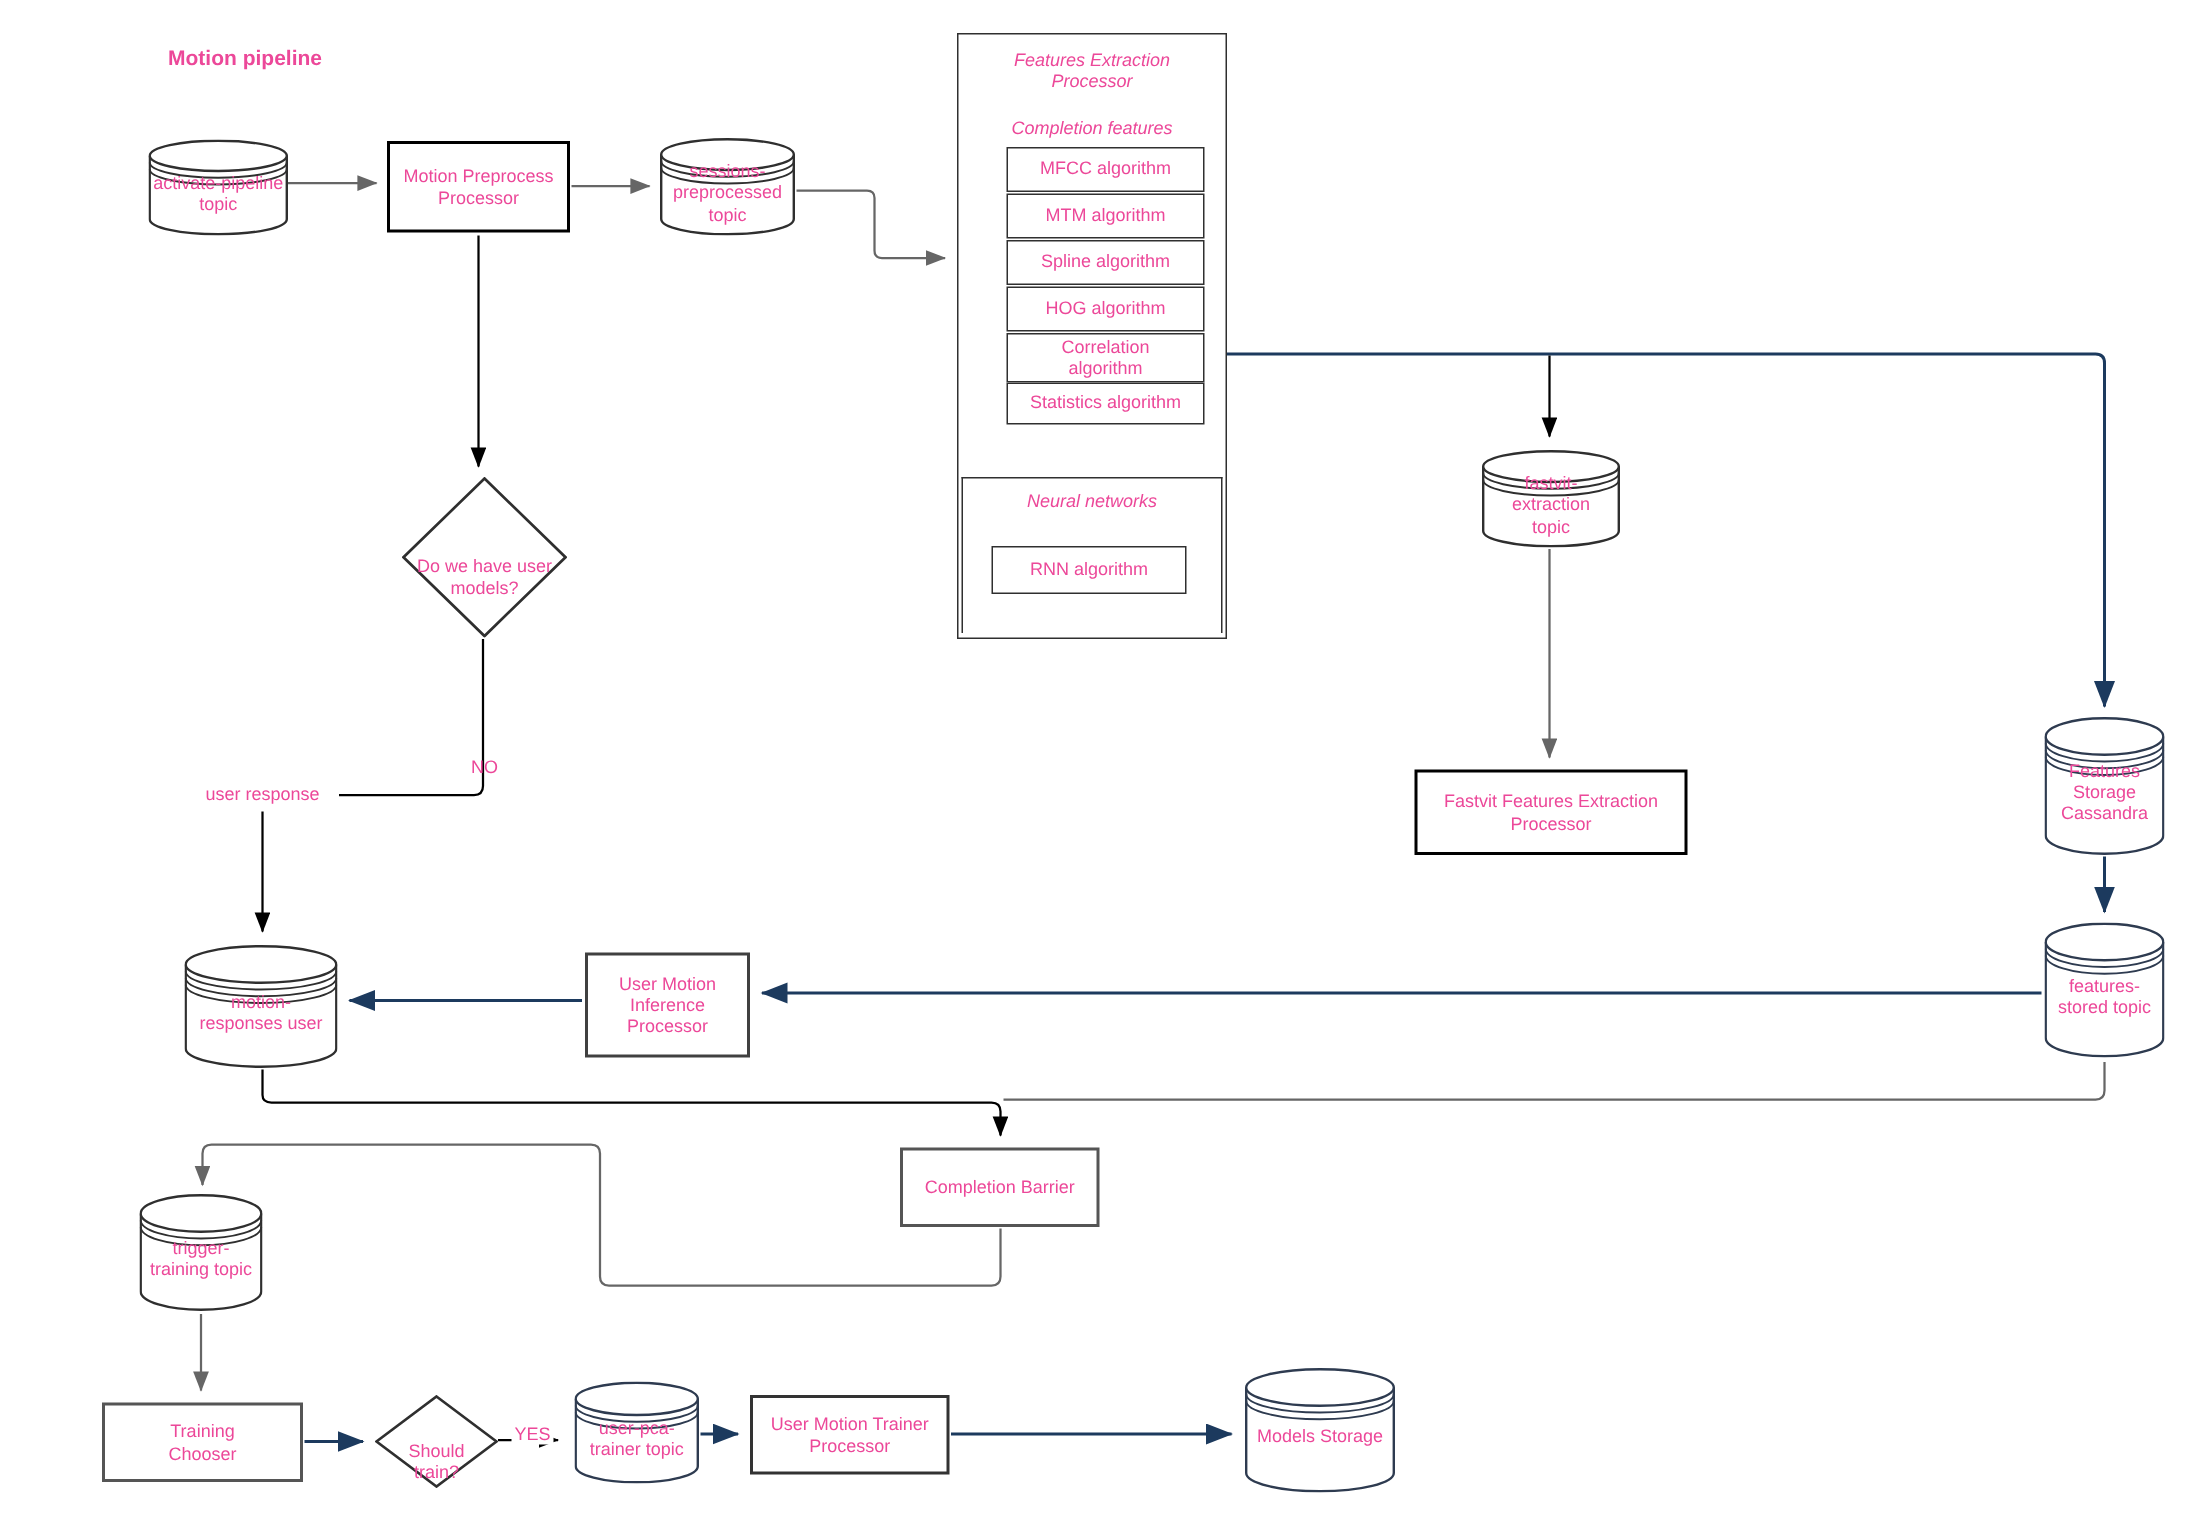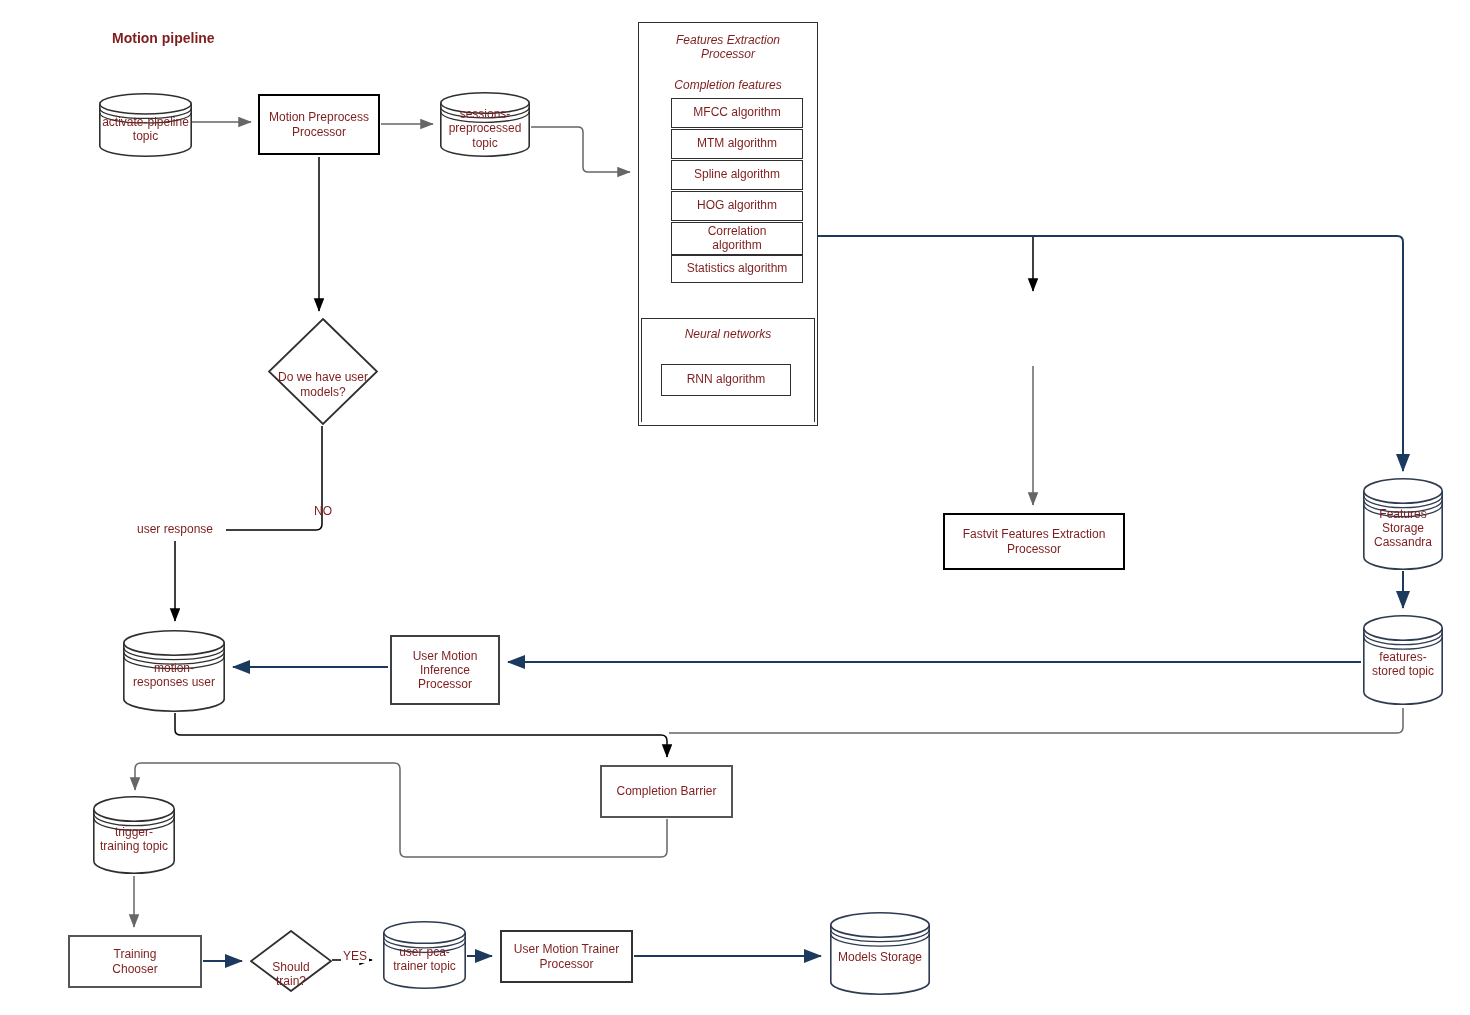--- a/index.html
+++ b/index.html
@@ -1,17 +1,17 @@
 <!DOCTYPE html>
 <html><head>
 <meta charset="utf-8">
 <style>
   html,body{margin:0;padding:0;background:#fff;}
   #canvas{position:relative;width:1470px;height:1015px;background:#fff;overflow:hidden;
-          font-family:"Liberation Sans", sans-serif;color:#7f1d1d;border-radius:12px;}
+          font-family:"Liberation Sans", sans-serif;color:#ec4899;border-radius:12px;}
   #edges{position:absolute;left:0;top:0;z-index:0;}
   .node{position:absolute;z-index:1;display:flex;align-items:center;justify-content:center;
         text-align:center;font-size:12px;line-height:1.18;box-sizing:border-box;}
   .process{background:#fff;border:2px solid #404040;}
   .cylinder{background:transparent;}
   .cylinder .node-label{position:relative;z-index:1;padding-top:8px;overflow-wrap:anywhere;}
   .diamond .node-label{position:relative;z-index:1;padding:0 8px;margin-top:26px;}
   .shape-svg{position:absolute;left:0;top:0;}
   .group-box{position:absolute;z-index:1;background:#fff;border:1.5px solid #2f2f2f;box-sizing:border-box;font-size:12px;}
   .inner-box{position:absolute;background:#fff;border:1.5px solid #2f2f2f;box-sizing:border-box;
@@ -110,20 +110,29 @@
         <span>Statistics algorithm</span>
       </div>
     <div class="section-box" style="left:2px;top:295px;right:2px;height:104px;border-bottom:none">
       <div class="box-title" style="top:8px">Neural networks</div>
     </div>
     <div class="inner-box" style="left:22px;top:341px;width:130px;height:32px">
         <span>RNN algorithm</span>
       </div>
   </div>
 
+  <div class="node cylinder" style="left:988px;top:300px;width:92px;height:65px">
+      <svg class="shape-svg" width="92" height="65">
+        <path d="M 0.8 11.05 L 0.8 53.95 A 45.2 10.25 0 0 0 91.2 53.95 L 91.2 11.05" fill="#fff" stroke="#2f2f2f" stroke-width="1.6"></path>
+        <ellipse cx="46" cy="11.05" rx="45.2" ry="10.25" fill="#fff" stroke="#2f2f2f" stroke-width="1.6"></ellipse>
+        <path d="M 0.8 15.55 A 45.2 10.25 0 0 0 91.2 15.55" fill="none" stroke="#2f2f2f" stroke-width="1.2800000000000002"></path>
+        <path d="M 0.8 20.05 A 45.2 10.25 0 0 0 91.2 20.05" fill="none" stroke="#2f2f2f" stroke-width="1.2800000000000002"></path>
+      </svg>
+    <div class="node-label" style="max-width:80px">fastvit-extraction topic</div>
+  </div>
 
   <div class="node process" style="left:943px;top:513px;width:182px;height:57px;border-color:#000;border-width:2.5px">
     <div class="node-label" style="padding:0 2px">Fastvit Features Extraction Processor</div>
   </div>
 
   <div class="node cylinder" style="left:1363px;top:478px;width:80px;height:92px">
       <svg class="shape-svg" width="80" height="92">
         <path d="M 0.8 13 L 0.8 79 A 39.2 12.2 0 0 0 79.2 79 L 79.2 13" fill="#fff" stroke="#2e3b50" stroke-width="1.6"></path>
         <ellipse cx="40" cy="13" rx="39.2" ry="12.2" fill="#fff" stroke="#2e3b50" stroke-width="1.6"></ellipse>
         <path d="M 0.8 17.5 A 39.2 12.2 0 0 0 79.2 17.5" fill="none" stroke="#2e3b50" stroke-width="1.2800000000000002"></path>

